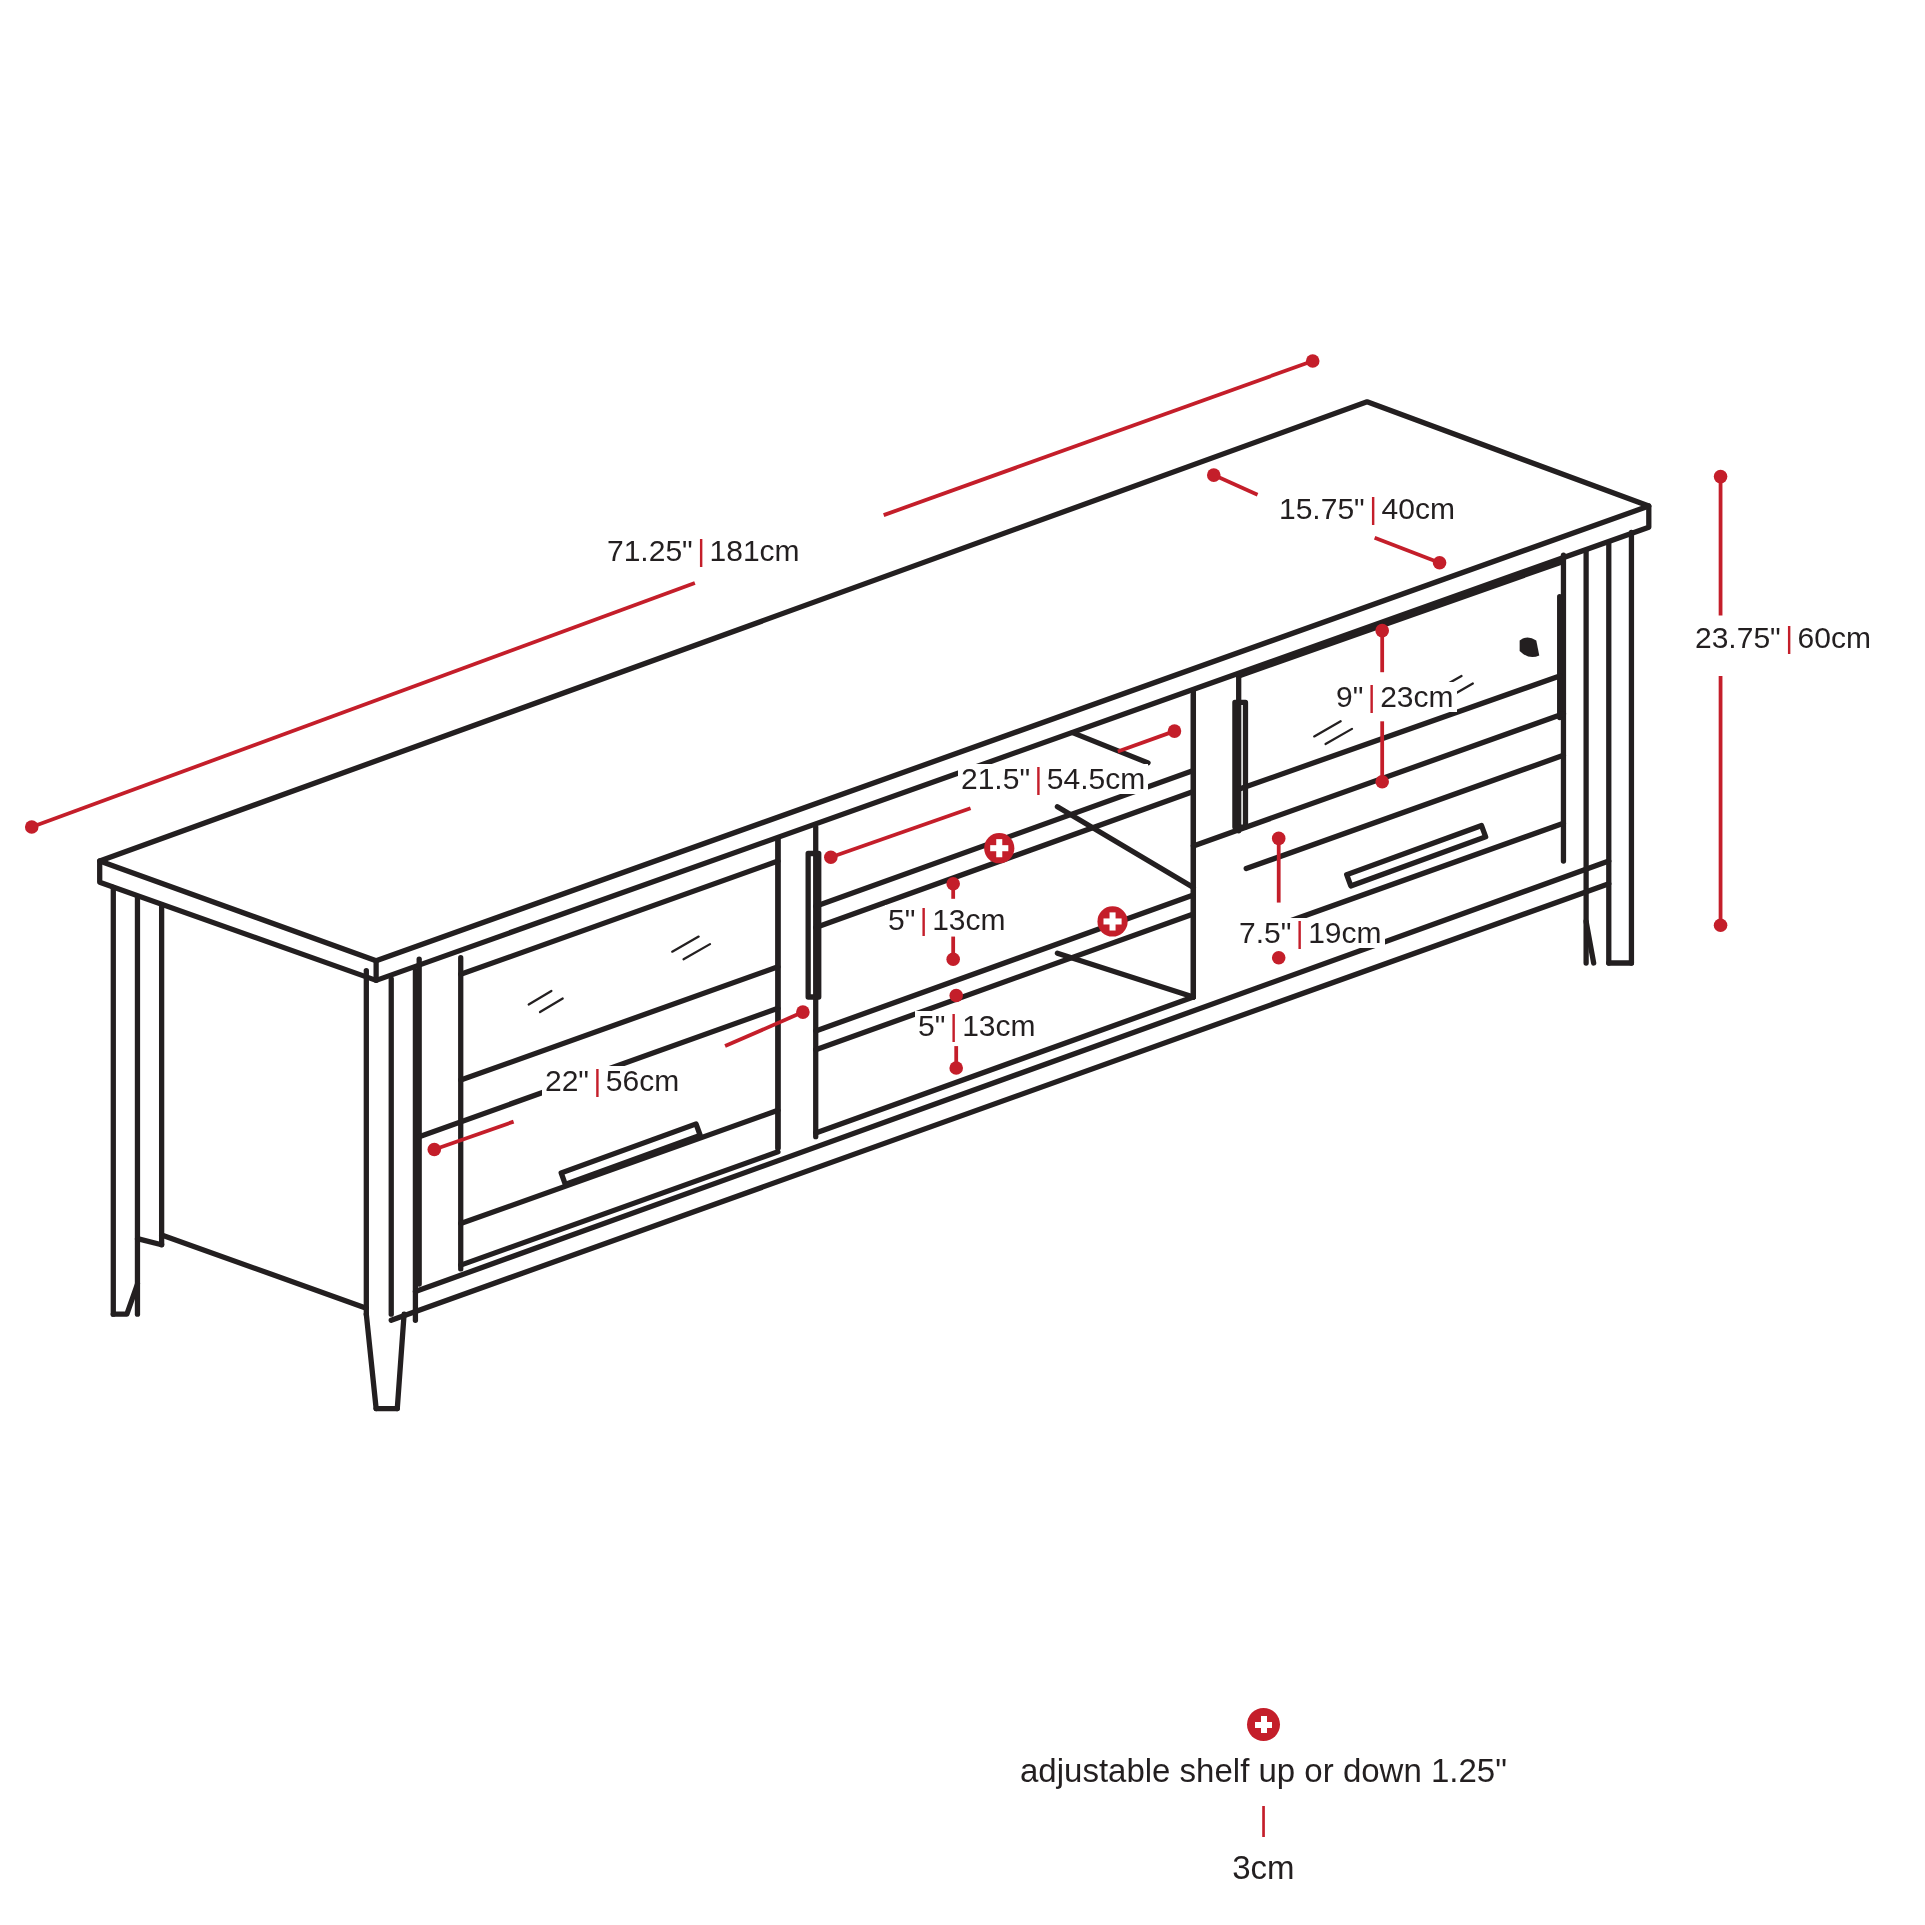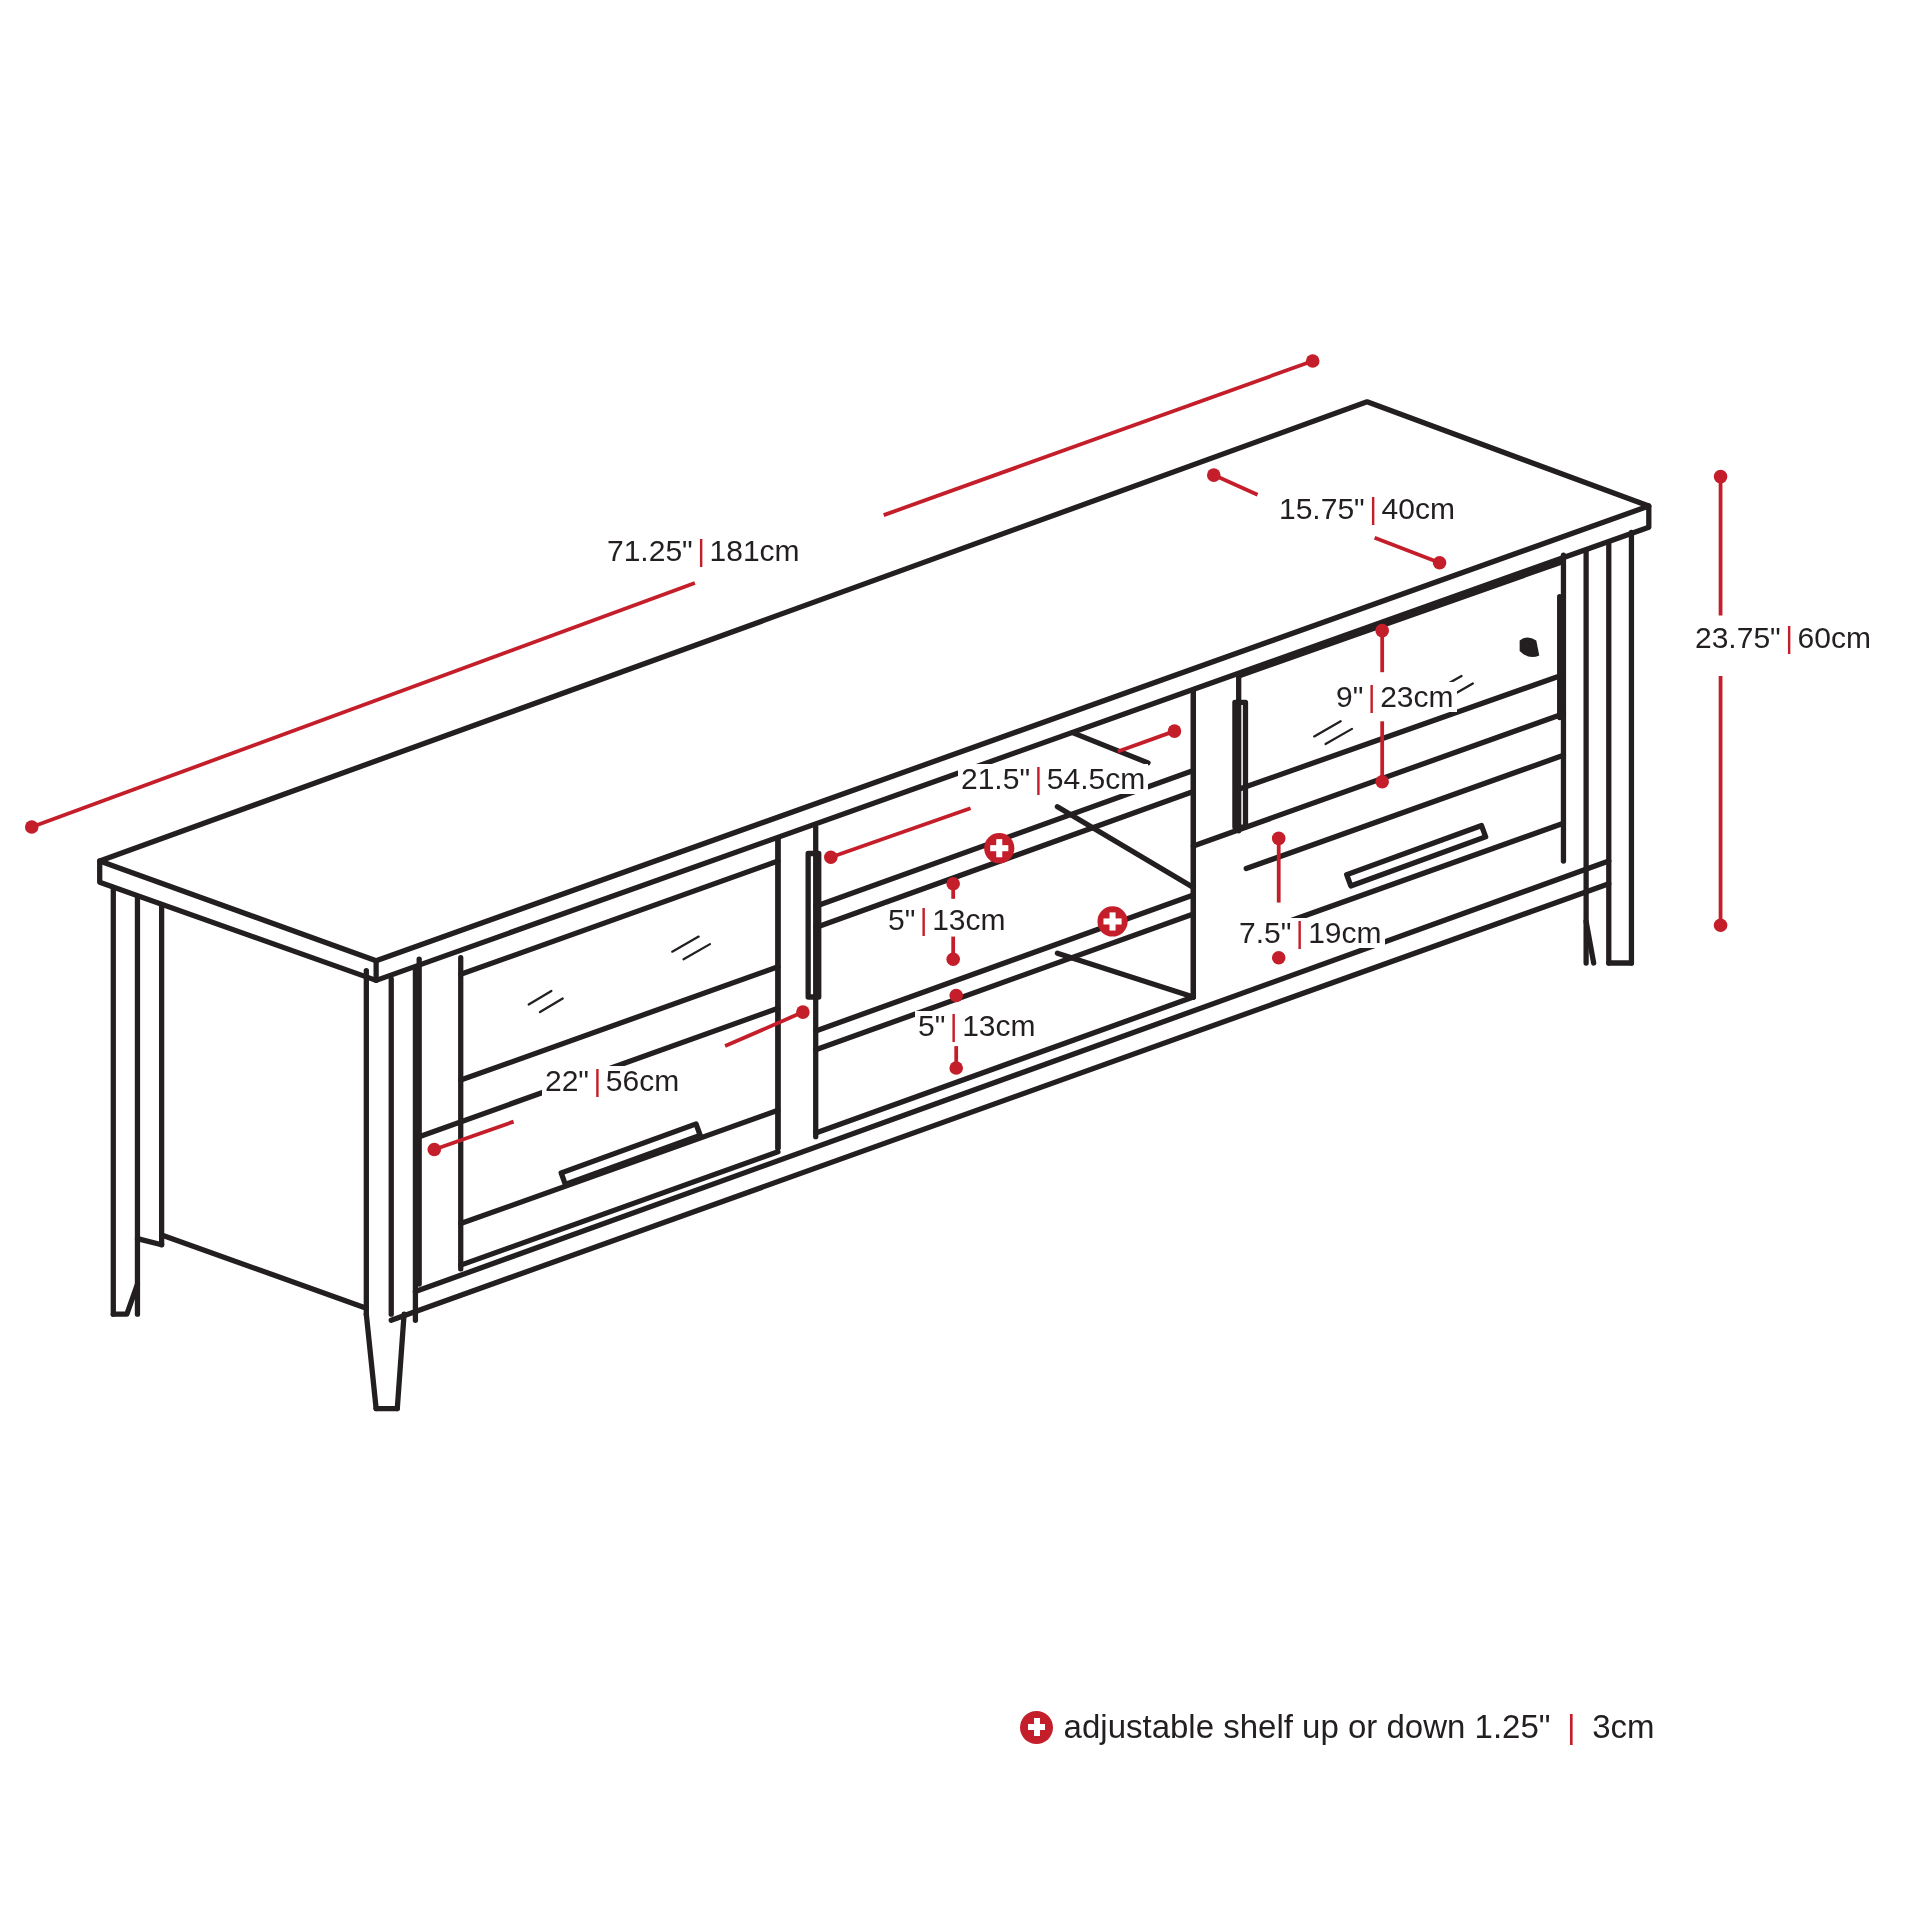--- a/index.html
+++ b/index.html
@@ -5,21 +5,21 @@
   html, body { margin:0; padding:0; background:#ffffff; }
   body { width:1926px; height:1926px; position:relative; overflow:hidden;
          font-family:"Liberation Sans", "DejaVu Sans", sans-serif; color:#231f20; }
   svg.drawing { position:absolute; left:0; top:0; width:1926px; height:1926px; }
   .ln { stroke:#231f20; stroke-width:7; fill:none; stroke-linecap:round; stroke-linejoin:round; }
   .ln-thin { stroke:#231f20; stroke-width:3; fill:none; stroke-linecap:round; }
   .dim { stroke:#c41e2a; stroke-width:5; fill:none; }
   .dot { fill:#c41e2a; }
   .label { position:absolute; font-size:30px; white-space:nowrap; background:#fff; padding:0 3px; line-height:1; }
   .label .sep { color:#c41e2a; padding:0 4.5px; }
-  .legend { position:absolute; left:1020px; top:1708px; font-size:33px; white-space:nowrap; display:flex; align-items:center; gap:10.6px; }
+  .legend { position:absolute; left:1020px; top:1708px; font-size:33px; white-space:nowrap; display:flex; align-items:center; gap:10.6px;flex-direction:column; }
   .legend .sep { color:#c41e2a; padding:0 6px; }
   .plus-badge { width:33px; height:33px; border-radius:50%; background:#c41e2a; position:relative; display:inline-block; flex:none; }
   .plus-badge::before, .plus-badge::after { content:""; position:absolute; background:#fff; }
   .plus-badge::before { left:7.6px; right:7.6px; top:13.6px; height:6px; }
   .plus-badge::after { top:7.6px; bottom:7.6px; left:13.6px; width:6px; }
 </style>
 </head>
 <body>
 
 <svg class="drawing" viewBox="0 0 2550 2550" xmlns="http://www.w3.org/2000/svg">

